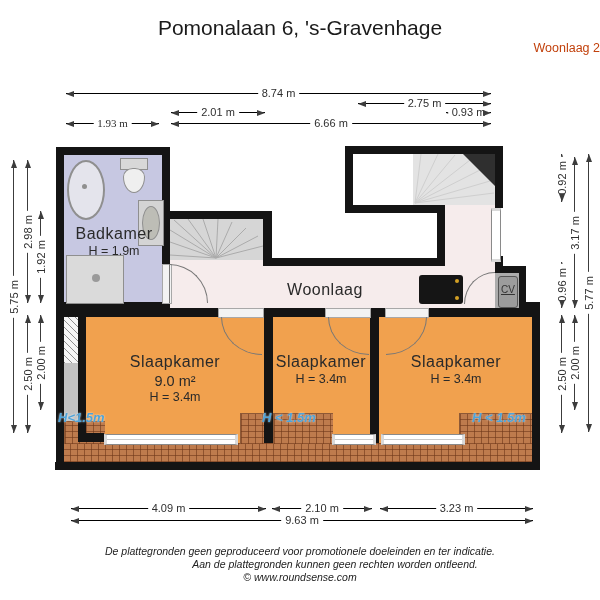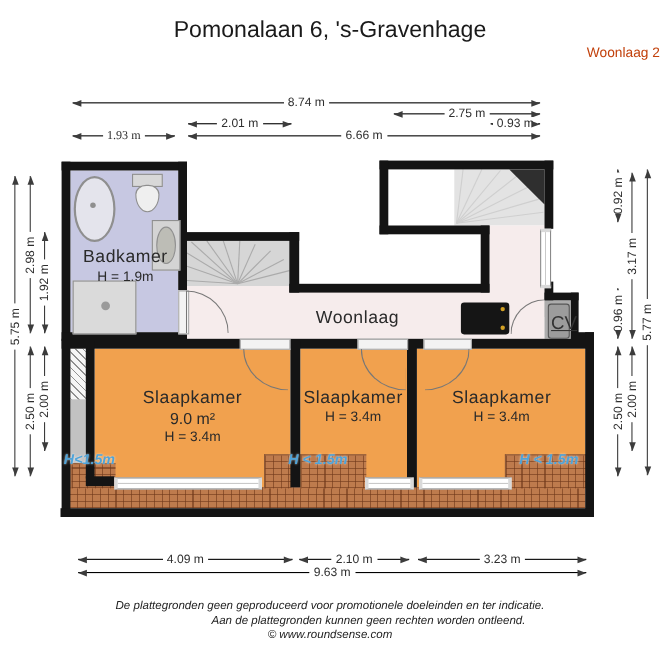--- a/index.html
+++ b/index.html
@@ -36,21 +36,21 @@
   .arc{position:absolute;border:0 solid #777;}
   .arc.bl{border-left-width:1px;border-bottom-width:1px;border-bottom-left-radius:100%;}
   .arc.br{border-right-width:1px;border-bottom-width:1px;border-bottom-right-radius:100%;}
   .arc.tr{border-right-width:1px;border-top-width:1px;border-top-right-radius:100%;border-left-width:1px;}
   .arc.tl{border-left-width:1px;border-top-width:1px;border-top-left-radius:100%;}
   
   .room-label{position:absolute;text-align:center;color:#2a2a2a;line-height:1.25;}
   .room-label .rname{font-size:16px;letter-spacing:.5px;}
   .room-label .rarea{font-size:14.5px;}
   .room-label .rheight{font-size:12.5px;}
-  .small-label{position:absolute;font-size:17px;color:#2a2a2a;text-decoration:underline;}
+  .small-label{position:absolute;font-size:10px;color:#2a2a2a;text-decoration:underline;}
   .lowroom{position:absolute;font-size:13px;font-weight:700;font-style:italic;color:#4FA3D8;
            text-shadow:0 0 2px rgba(255,255,255,.8);white-space:nowrap;}
   
   .fx{position:absolute;border:1px solid #8f8f8f;background:#E4E4EC;}
   
   .dim{position:absolute;}
   .dim-h{border-top:1px solid #000000;height:0;}
   .dim-h::before{content:"";position:absolute;left:0;top:-3.5px;
     border-top:3px solid transparent;border-bottom:3px solid transparent;border-right:8px solid #3c3c3c;}
   .dim-h::after{content:"";position:absolute;right:0;top:-3.5px;

